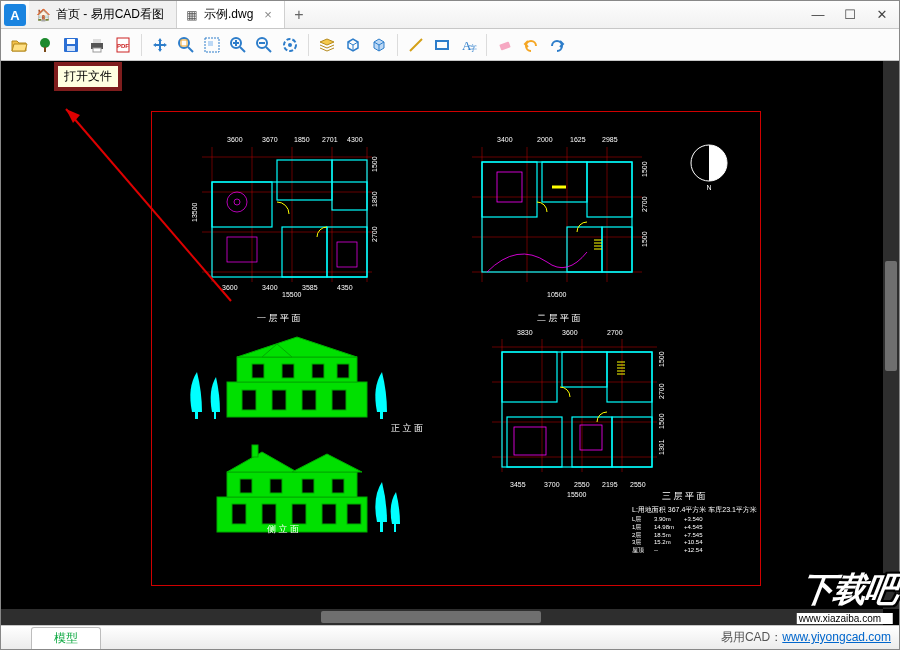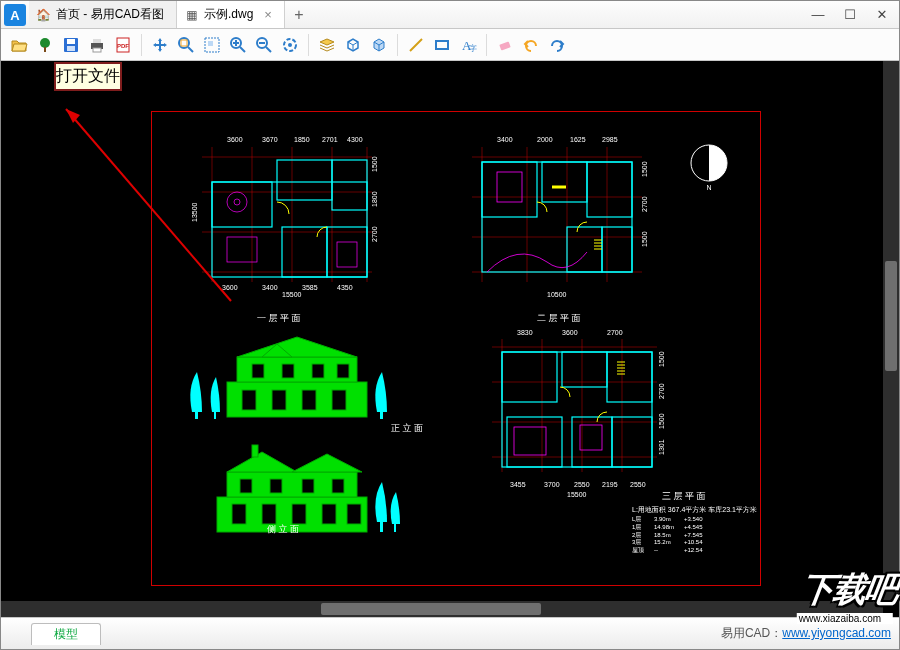--- a/index.html
+++ b/index.html
@@ -17,21 +17,21 @@
   .newtab { width:28px; display:flex; align-items:center; justify-content:center; color:#666; font-size:16px; cursor:pointer; }
   .spacer { flex:1; }
   .win-controls { display:flex; align-items:center; padding:0 6px; gap:10px; }
   .win-btn { width:22px; height:22px; display:flex; align-items:center; justify-content:center; color:#444; font-family:Arial; font-size:13px; cursor:pointer; }
 
   
   .toolbar { height:32px; background:#fcfcfc; border-bottom:1px solid #c7c7c7; display:flex; align-items:center; padding:0 6px; gap:2px; }
   .tsep { width:1px; height:22px; background:#dcdcdc; margin:0 4px; }
   .tbtn { width:24px; height:24px; display:flex; align-items:center; justify-content:center; border:1px solid transparent; border-radius:2px; cursor:pointer; font-size:15px; }
 
-  .tooltip { position:absolute; left:54px; top:62px; background:#ffffe1; border:2px solid #7f1d1d; padding:2px 0; font-size:16px; z-index:30; }
+  .tooltip { position:absolute; left:54px; top:62px; background:#ffffe1; border:4px solid #7f1d1d; padding:2px 6px; font-size:12px; z-index:30; }
 
   
   .canvas-wrap { flex:1; background:#000; position:relative; overflow:hidden; }
   .canvas-scroll-v { position:absolute; right:0; top:0; bottom:16px; width:16px; background:#2e2e2e; }
   .canvas-scroll-v .thumb { position:absolute; left:2px; right:2px; top:200px; height:110px; background:#6f6f6f; border-radius:2px; }
   .canvas-scroll-h { position:absolute; left:0; right:16px; bottom:0; height:16px; background:#2e2e2e; }
   .canvas-scroll-h .thumb { position:absolute; top:2px; bottom:2px; left:320px; width:220px; background:#6f6f6f; border-radius:2px; }
 
   .drawing-frame { position:absolute; left:150px; top:50px; width:610px; height:475px; border:1px solid #d00000; }
 
@@ -44,21 +44,21 @@
   .compass { position:absolute; right:30px; top:30px; }
   .compass svg { display:block; }
 
   .elev { position:absolute; }
 
   .info-block { position:absolute; left:480px; bottom:30px; color:#fff; font-size:7px; line-height:1.3; }
 
   .arrow { position:absolute; left:45px; top:40px; width:190px; height:205px; z-index:25; pointer-events:none; }
 
   
-  .statusbar { height:32px; background:linear-gradient(#fff,#ececec); border-top:1px solid #c7c7c7; display:flex; align-items:center; font-size:12px; }
+  .statusbar { height:24px; background:linear-gradient(#fff,#ececec); border-top:1px solid #c7c7c7; display:flex; align-items:center; font-size:12px; }
   .model-tab { margin-left:30px; padding:2px 22px; background:#fff; border:1px solid #bdbdbd; border-bottom:none; border-radius:3px 3px 0 0; color:#1a4; }
   .status-right { margin-left:auto; margin-right:8px; color:#555; }
   .status-right a { color:#0066cc; text-decoration:underline; }
 
   .watermark { position:absolute; right:4px; bottom:26px; z-index:40; font-weight:900; font-size:34px; font-style:italic; letter-spacing:-2px; color:#fff; text-shadow: -2px -2px 0 #000, 2px -2px 0 #000, -2px 2px 0 #000, 2px 2px 0 #000; transform:skewX(-8deg); }
   .watermark small { display:block; font-size:10px; font-weight:400; letter-spacing:0; font-style:normal; transform:skewX(8deg); text-shadow:none; color:#000; background:#fff; padding:0 2px; }
 </style>
 </head>
 <body>
 

